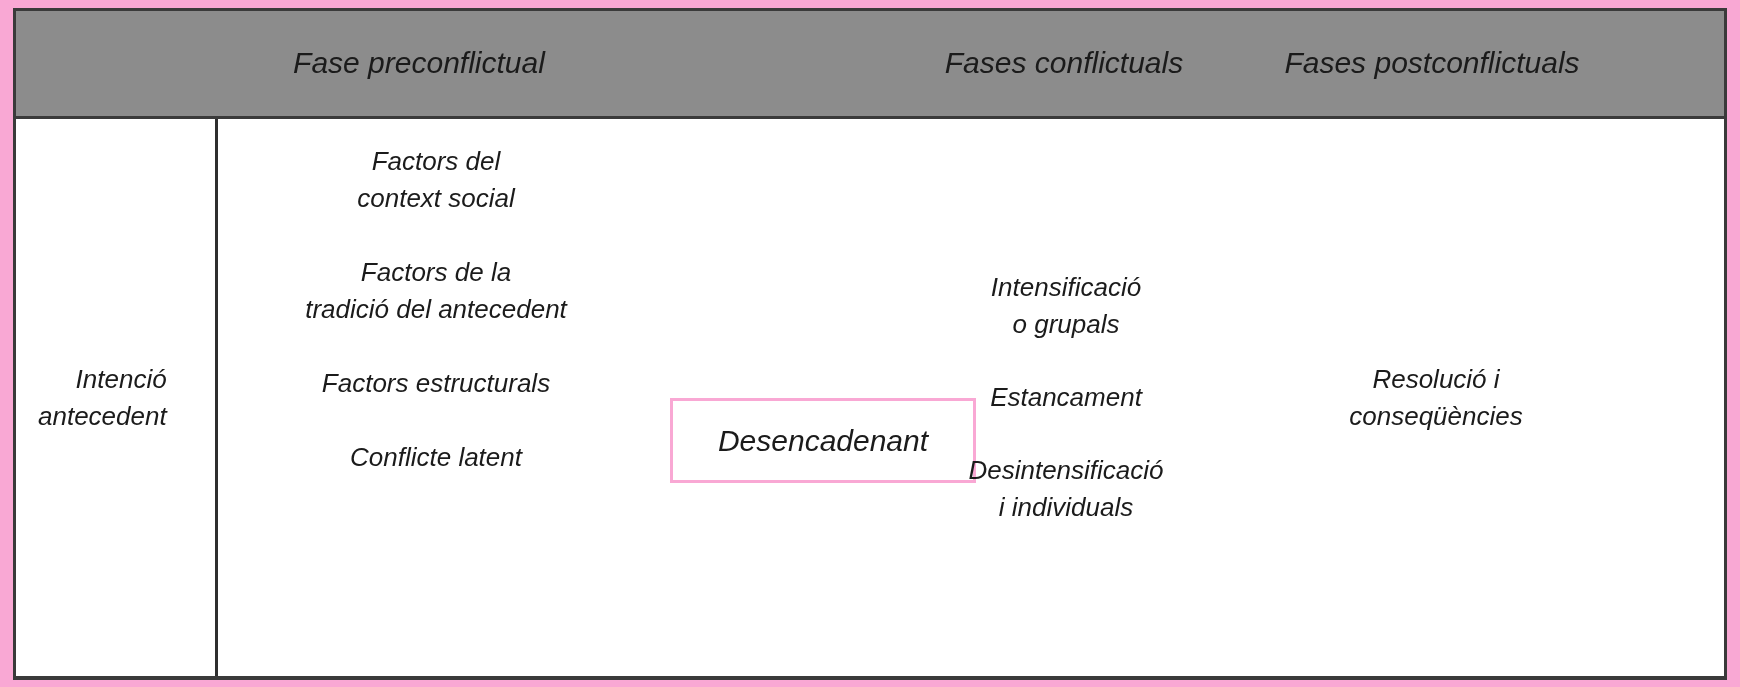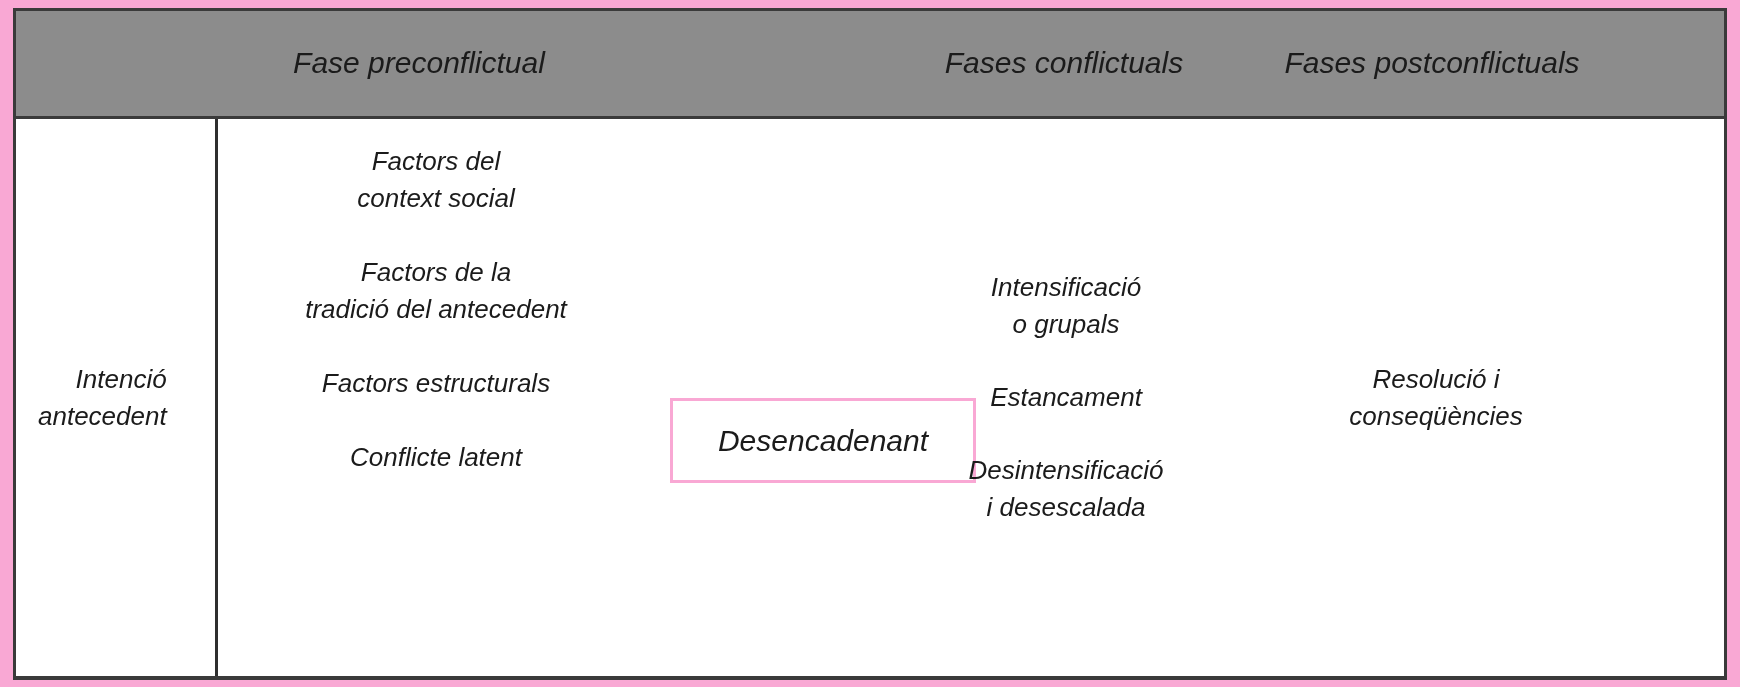--- a/index.html
+++ b/index.html
@@ -196,21 +196,21 @@
 
       <div class="trigger-box">
         <span>Desencadenant</span>
       </div>
 
       <div class="col col-conf">
         <div class="entry">Intensificació
 o grupals</div>
         <div class="entry">Estancament</div>
         <div class="entry">Desintensificació
-i desescalada</div>
+i individuals</div>
       </div>
 
       <div class="col col-post">
         <div class="entry">Resolució i
 conseqüències</div>
       </div>
 
     </div>
   </div>
 </div>

